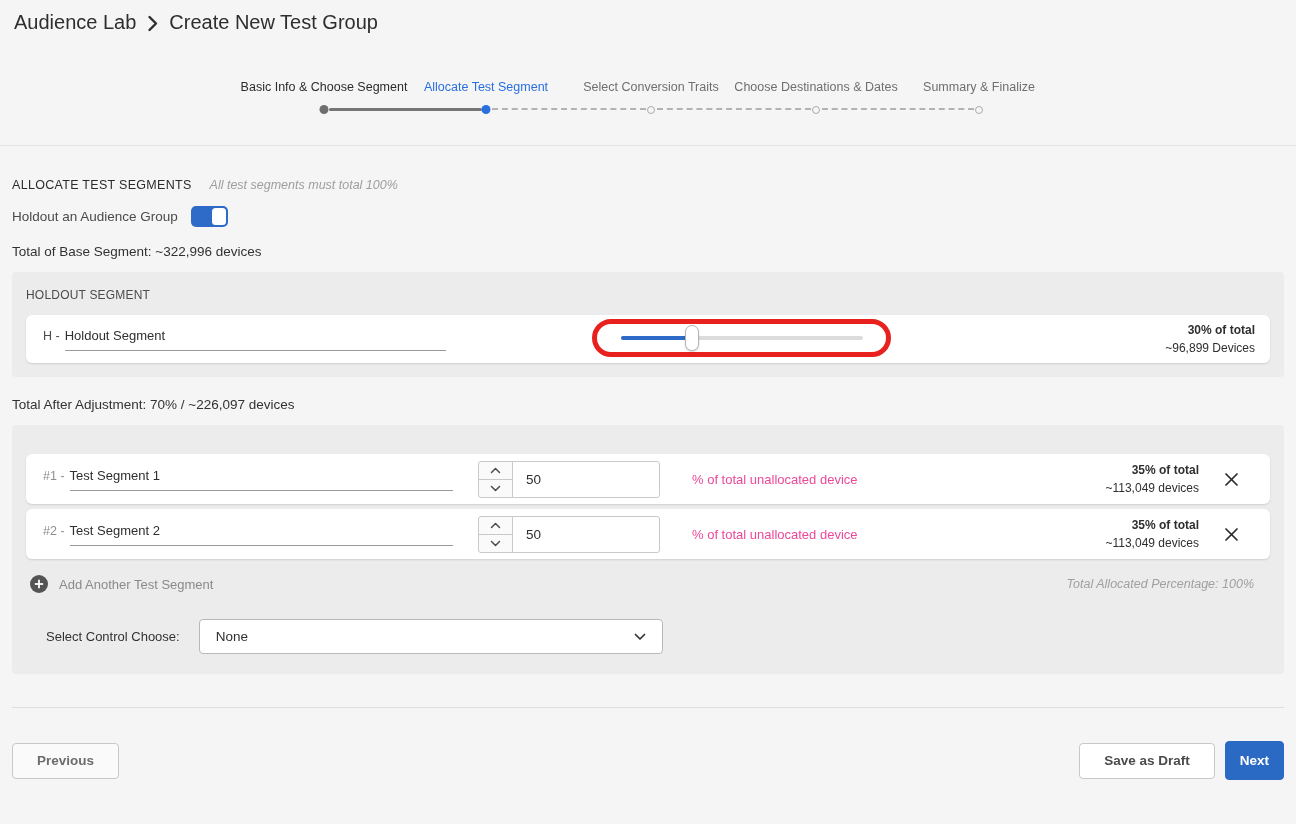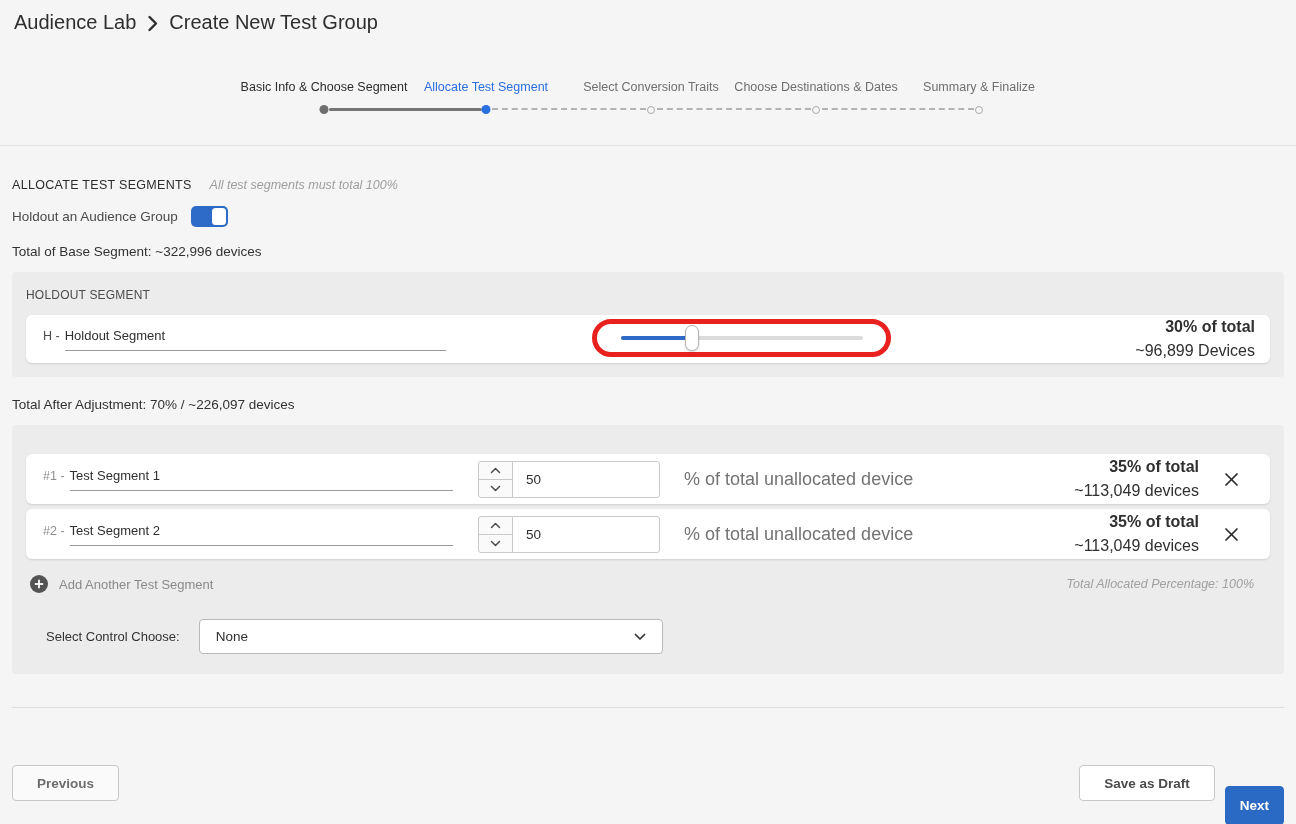--- a/index.html
+++ b/index.html
@@ -59,35 +59,35 @@
   
   .annotation { position:absolute; left:566px; top:4px; width:299px; height:38px;
                 border:5px solid #e8201e; border-radius:19px; }
   .slider-track { position:absolute; left:24px; top:12px; width:242px; height:4px;
                   background:#dcdcdc; border-radius:2px; }
   .slider-fill { position:absolute; left:0; top:0; height:4px; width:71px; background:#2e6bc8; border-radius:2px; }
   .slider-handle { position:absolute; left:64px; top:-11px; width:14px; height:26px;
                    background:#fff; border:1px solid #b4b4b4; border-radius:7px;
                    box-shadow:0 1px 2px rgba(0,0,0,.18); cursor:grab; }
 
-  .row-right { margin-left:auto; text-align:right; font-size:16px; line-height:1.5; color:#2f2f2f; }
+  .row-right { margin-left:auto; text-align:right; font-size:12px; line-height:1.5; color:#2f2f2f; }
   .row-right .pct { font-weight:bold; }
   .holdout-card .row-right { padding-right:15px; }
 
   .adjust-total { margin-top:20px; font-size:13.5px; color:#323232; }
 
   
   .stepper { margin-left:25px; width:35px; height:37px; border:1px solid #c9c9c9;
              border-radius:3px 0 0 3px; background:#fafafa; display:flex; flex-direction:column; }
   .stepper button { flex:1; border:none; background:transparent; cursor:pointer;
                     display:flex; align-items:center; justify-content:center; padding:0; }
   .stepper button:first-child { border-bottom:1px solid #c9c9c9; }
   .num-input { width:148px; height:37px; margin-left:-1px; border:1px solid #c9c9c9; border-radius:0 3px 3px 0;
                font-family:"Liberation Sans",sans-serif; font-size:13.5px; color:#2f2f2f; padding-left:13px; background:#fff; }
-  .unit { margin-left:24px; font-size:18px; color:#737373; }
+  .unit { margin-left:32px; font-size:13px; color:#ec4899; }
   .close-btn { margin:0 30px 0 24px; width:17px; height:17px; border:none; background:transparent;
                cursor:pointer; display:flex; align-items:center; justify-content:center; padding:0; }
 
   .add-row { margin-top:16px; display:flex; align-items:center; padding:0 4px; }
   .add-btn { display:flex; align-items:center; gap:11px; border:none; background:transparent; cursor:pointer; padding:0; }
   .plus-circle { width:18px; height:18px; border-radius:50%; background:#545454;
                  display:flex; align-items:center; justify-content:center; }
   .add-label { font-size:13px; color:#8a8a8a; }
   .alloc-total { margin-left:auto; font-size:12.5px; font-style:italic; color:#a0a0a0; padding-right:12px; }
 
@@ -97,21 +97,21 @@
             border-radius:4px; display:flex; align-items:center; padding:0 16px; cursor:pointer; }
   .select .val { font-size:13.5px; color:#2f2f2f; }
   .select .chev { margin-left:auto; display:flex; align-items:center; }
 
   .footer-divider { margin-top:33px; border-top:1px solid #dedede; }
   .footer { margin-top:33px; display:flex; align-items:center; }
   .btn { height:36px; border-radius:4px; font-family:"Liberation Sans",sans-serif; font-size:13.5px;
          font-weight:bold; cursor:pointer; }
   .btn.secondary { background:#fafafa; border:1px solid #c8c8c8; color:#6d6d6d; padding:0 24px; }
   .btn.secondary.draft { color:#4b4b4b; background:#fff; }
-  .btn.primary { background:#2b6ac4; border:1px solid #2b6ac4; color:#fff; padding:0 14px; height:39px;margin-top:45px; }
+  .btn.primary { background:#2b6ac4; border:1px solid #2b6ac4; color:#fff; padding:0 14px; height:39px; }
   .footer .spacer { flex:1; }
   .footer .right { display:flex; gap:10px; align-items:center; }
 </style>
 </head>
 <body>
 
 <div class="header">
   <div class="breadcrumb">
     <span>Audience Lab</span>
     <span class="crumb-chevron">

